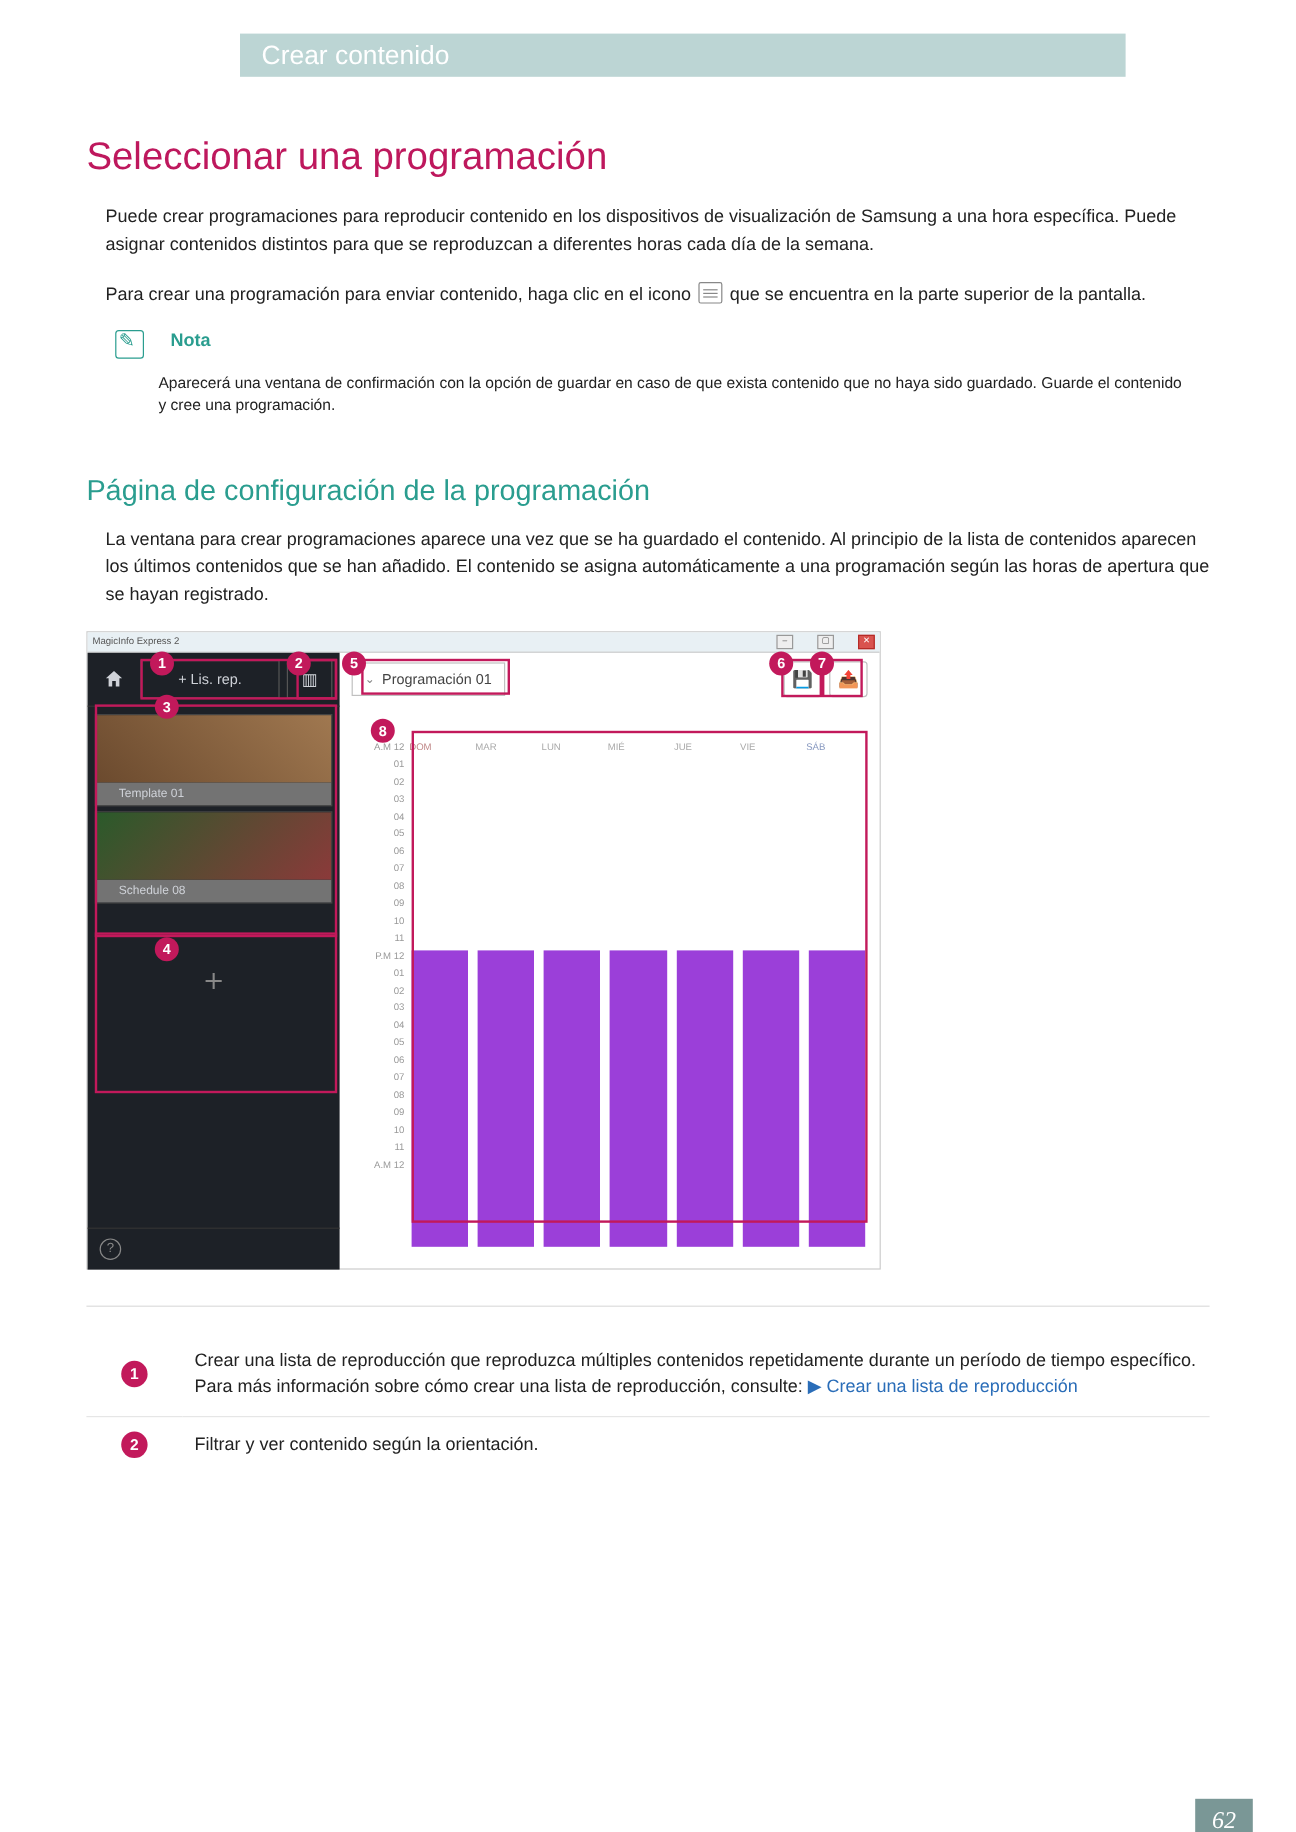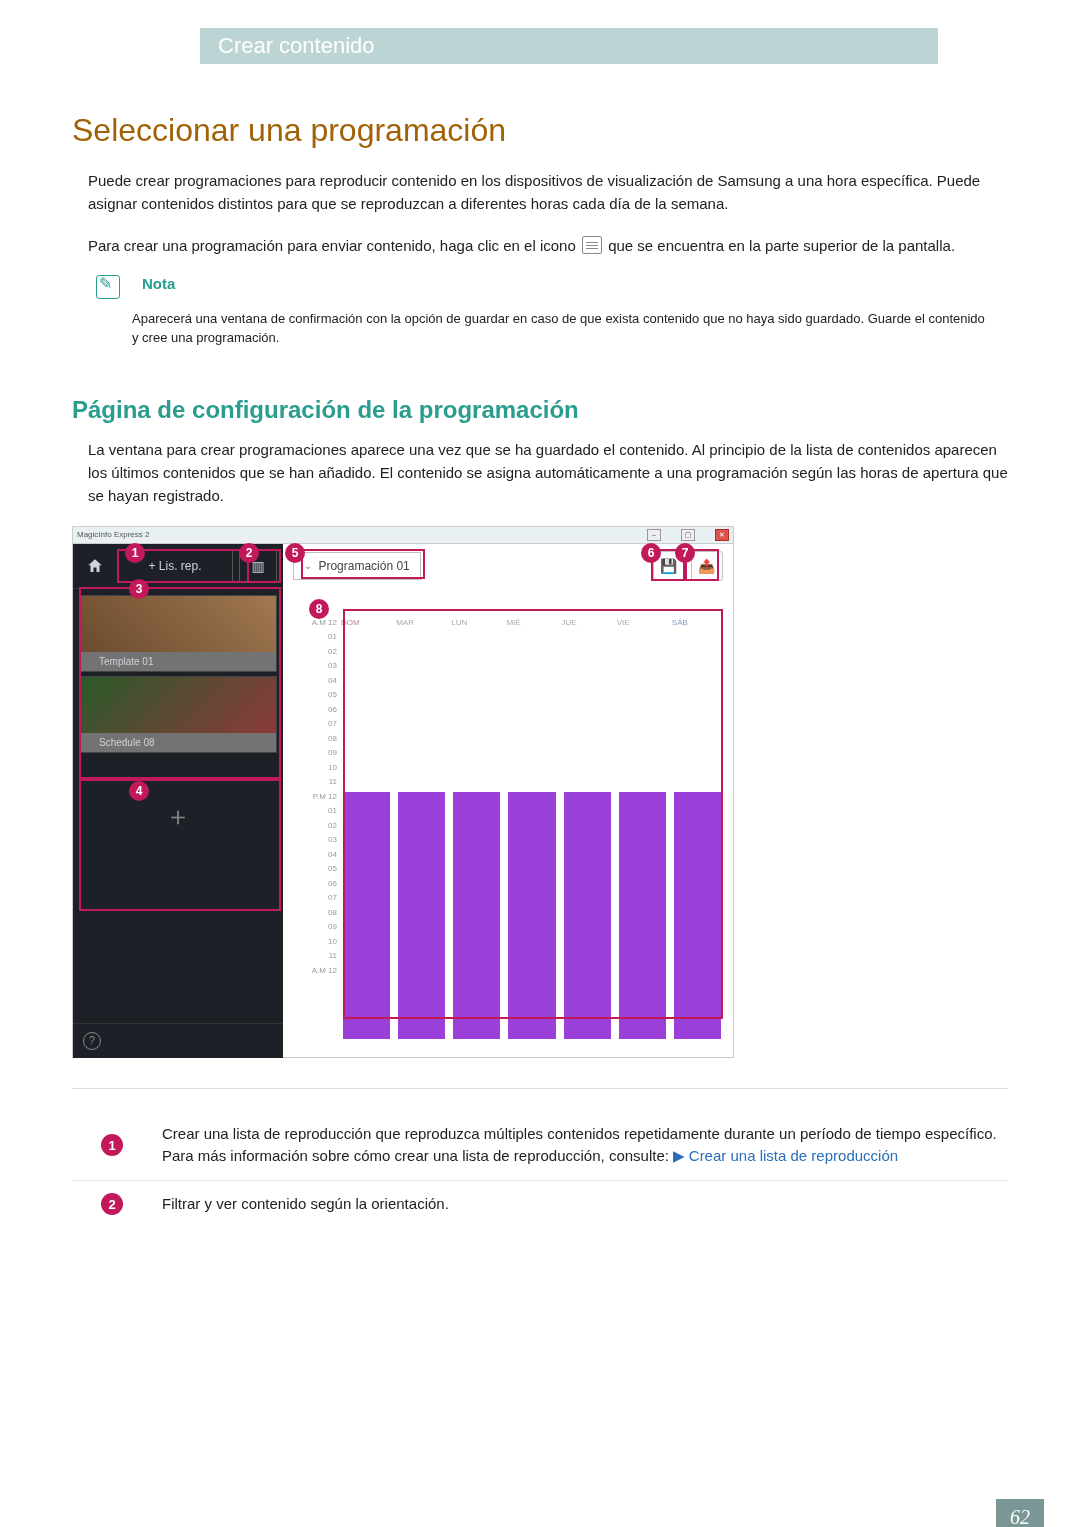--- a/index.html
+++ b/index.html
@@ -1,21 +1,21 @@
 <!DOCTYPE html>
 <html><head>
 <meta charset="utf-8">
 <style>
 html,body{margin:0;padding:0;font-family:"Segoe UI",Arial,sans-serif;color:#222;background:#fff}
 .page{width:1080px;min-height:1527px;margin:0 auto;position:relative;padding-bottom:80px;box-sizing:border-box}
 .crumb-bar{margin:28px 0 0 200px;height:36px;background:#bcd5d4;display:flex;align-items:center;padding-left:18px;width:720px}
 .crumb{color:#fff;font-size:22px;font-weight:300}
 .content{margin:48px 72px 0 72px}
-h1.orange{color:#a16207;font-size:32px;font-weight:500;margin:0 0 20px 0}
-h2.teal{color:#2a9d8f;font-size:24px;font-weight:700;margin:48px 0 14px 0}
+h1.orange{color:#be185d;font-size:32px;font-weight:500;margin:0 0 20px 0}
+h2.teal{color:#2a9d8f;font-size:24px;font-weight:400;margin:48px 0 14px 0}
 p{font-size:15px;line-height:1.55;margin:0 0 18px 16px}
 .inline-icon{display:inline-block;width:18px;height:16px;border:1px solid #888;border-radius:2px;vertical-align:-3px;margin:0 2px;position:relative}
 .inline-icon:before{content:"";position:absolute;left:3px;right:3px;top:5px;height:1px;background:#888;box-shadow:0 3px 0 #888,0 6px 0 #888}
 .note-row{display:flex;gap:22px;margin:0 0 10px 24px}
 .note-icon{width:22px;height:22px;border:1.5px solid #2a9d8f;border-radius:3px;position:relative;flex-shrink:0}
 .note-icon:before{content:"✎";position:absolute;left:2px;top:-2px;font-size:16px;color:#2a9d8f}
 .note-label{color:#2a9d8f;font-weight:600;font-size:15px}
 .note-body{font-size:13px;margin:0 0 0 60px;line-height:1.5;max-width:860px}
 .figure{margin:18px 0 30px 0;border:1px solid #ccc;width:660px;height:530px;position:relative;background:#fff}
 .titlebar{height:16px;background:#e8f0f4;border-bottom:1px solid #ccc;display:flex;align-items:center;font-size:8px;color:#555;padding:0 4px;gap:20px}

